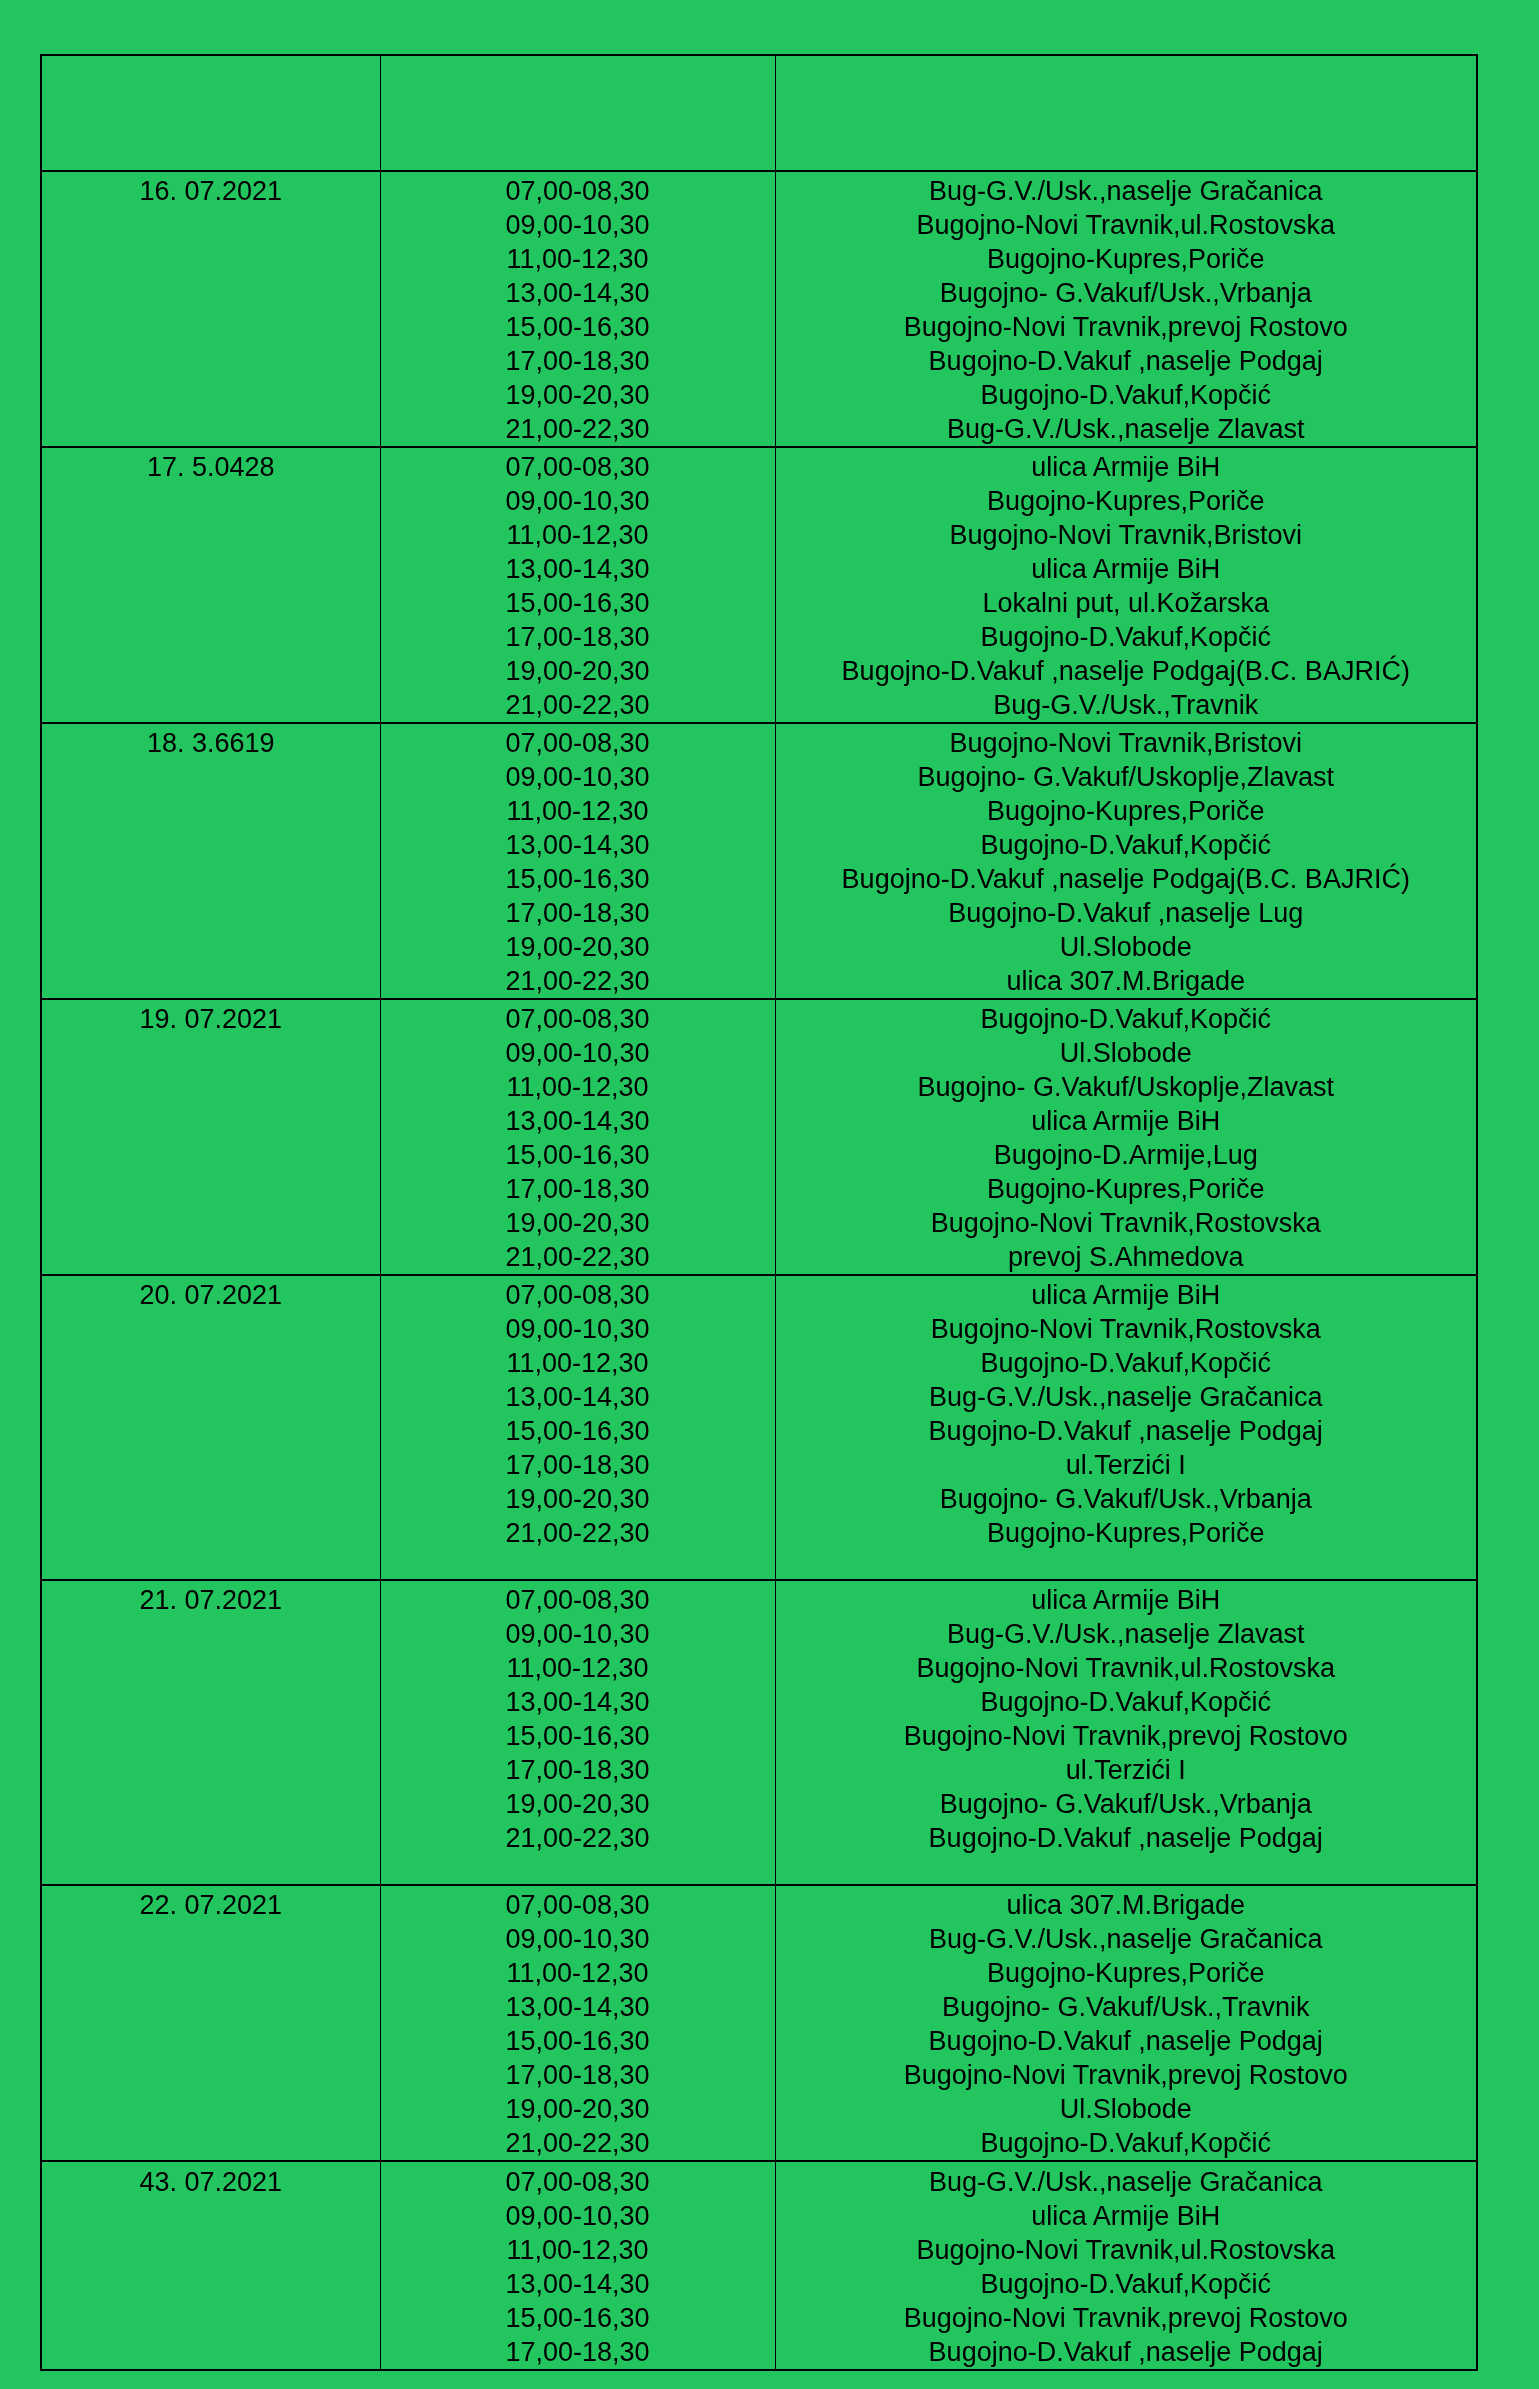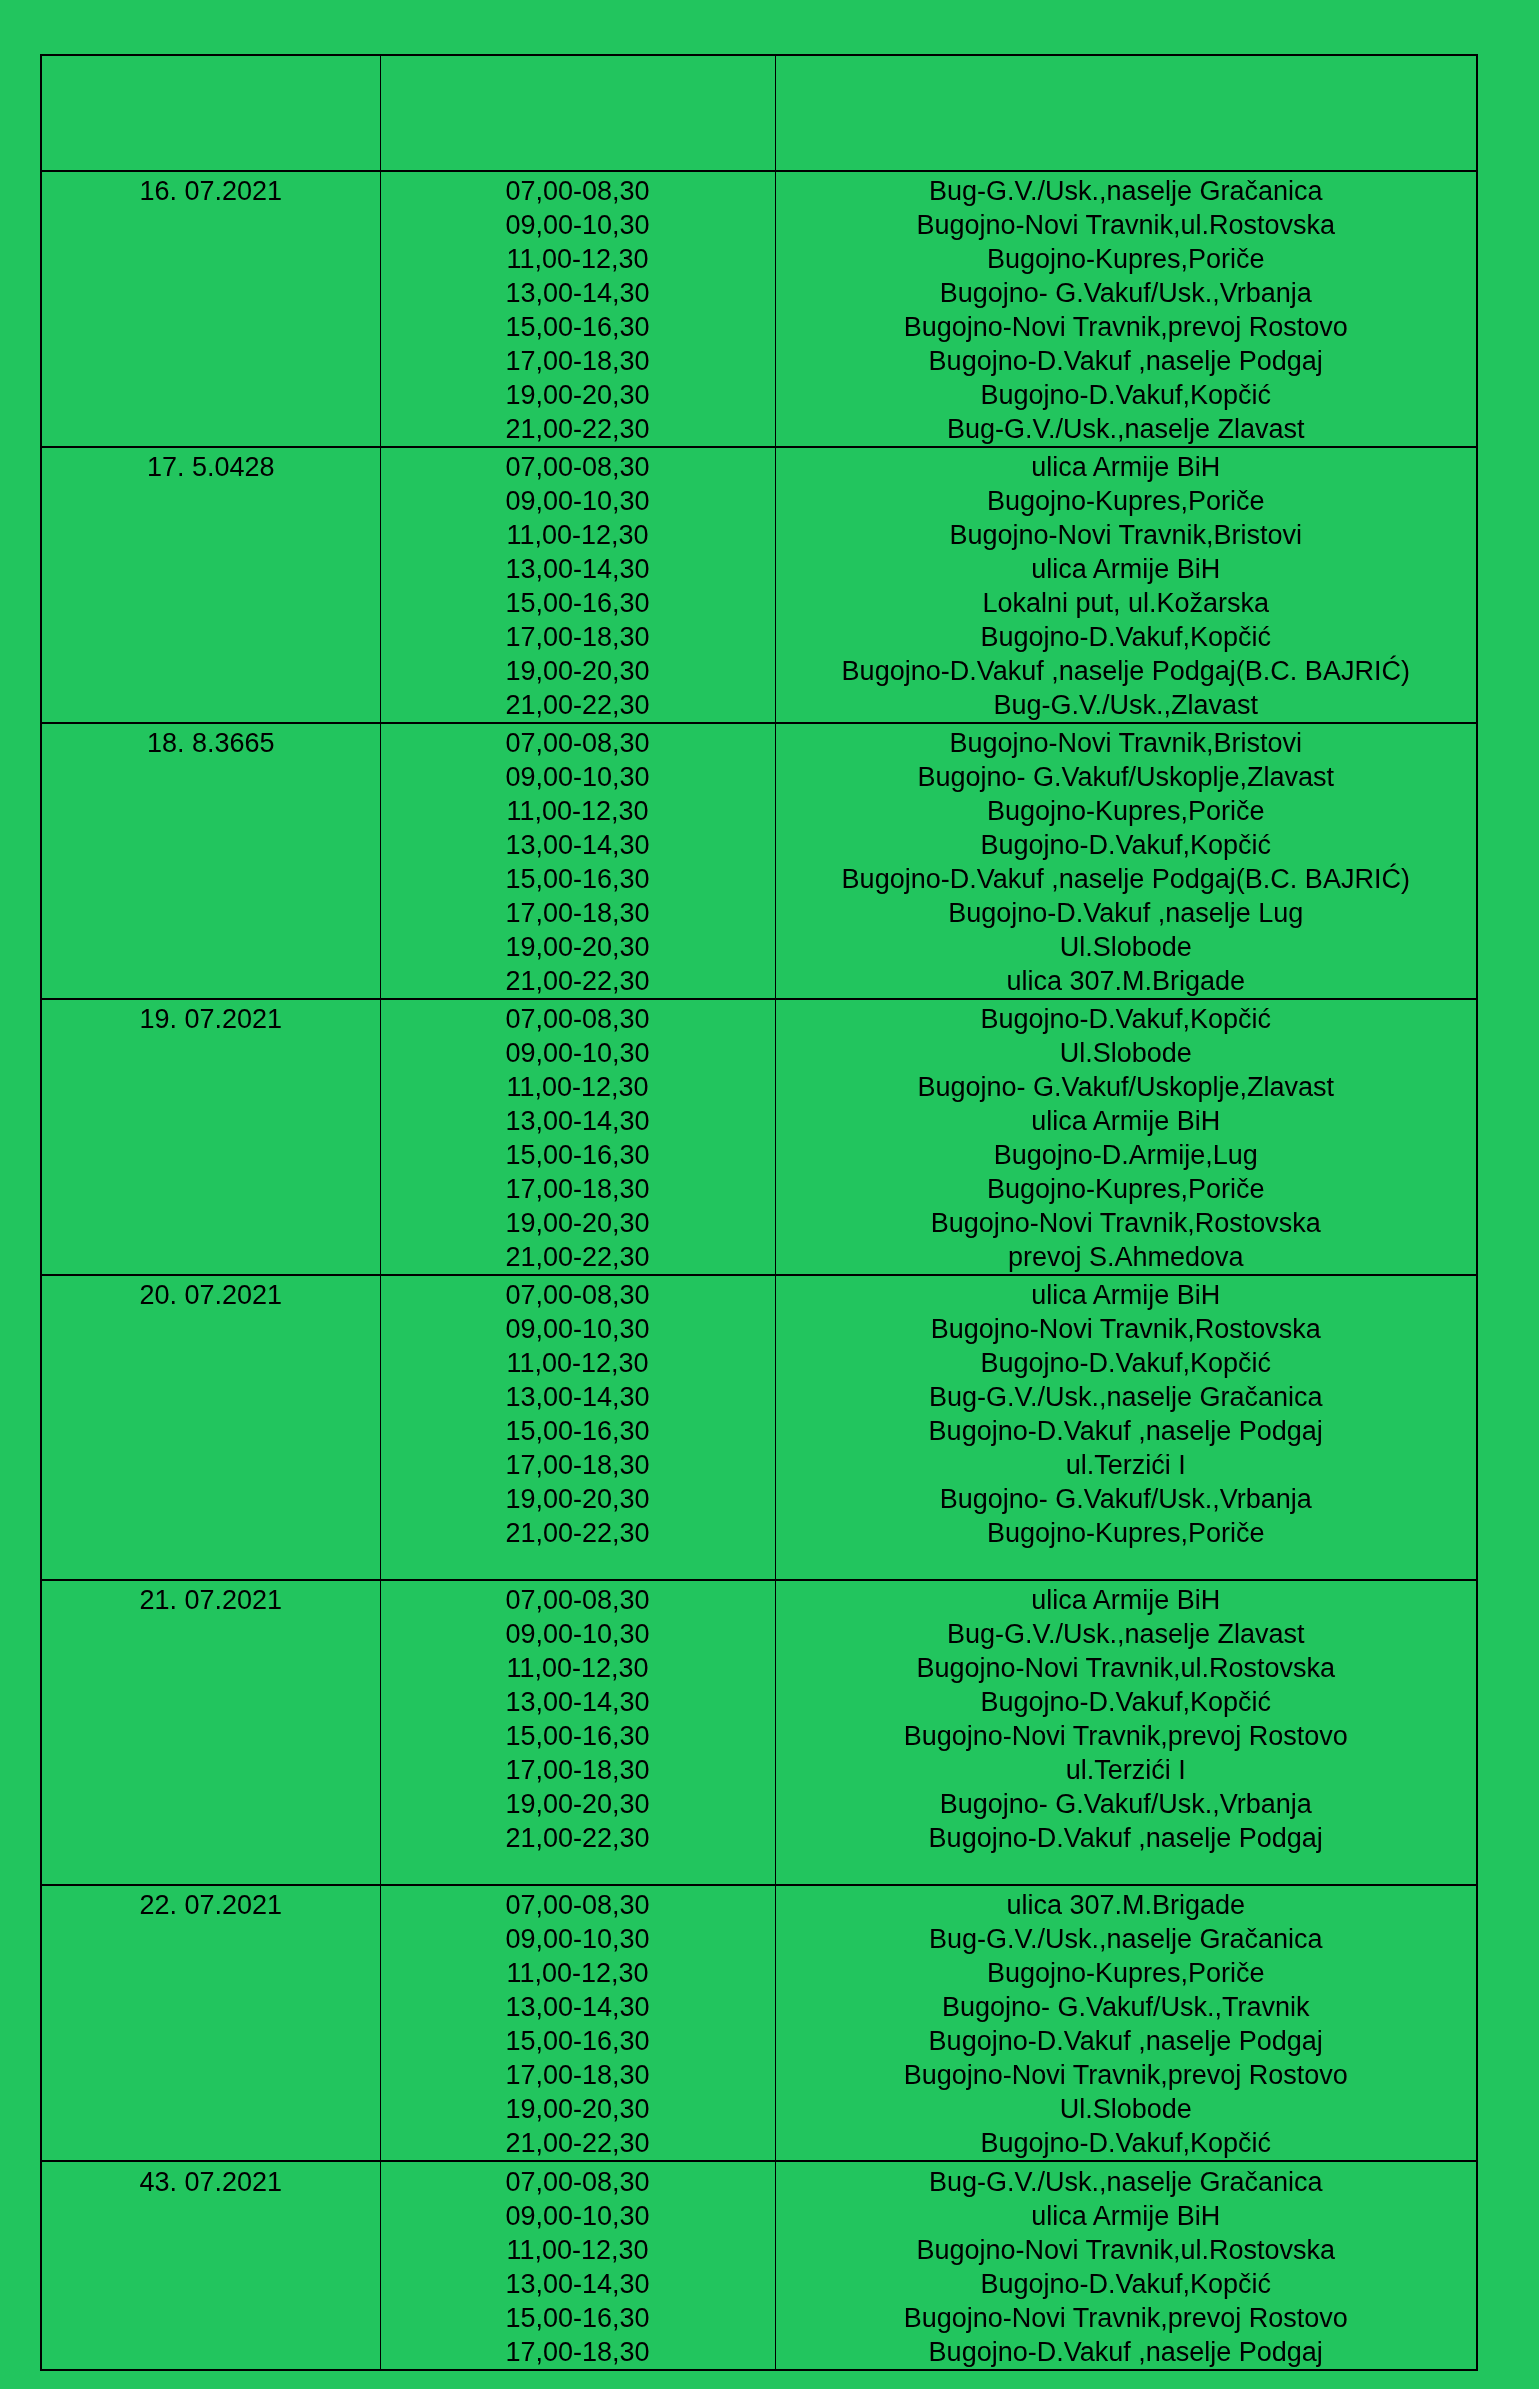--- a/index.html
+++ b/index.html
@@ -106,26 +106,26 @@
             <div class="line">21,00-22,30</div>
           </td>
           <td>
             <div class="line">ulica Armije BiH</div>
             <div class="line">Bugojno-Kupres,Poriče</div>
             <div class="line">Bugojno-Novi Travnik,Bristovi</div>
             <div class="line">ulica Armije BiH</div>
             <div class="line">Lokalni put, ul.Kožarska</div>
             <div class="line">Bugojno-D.Vakuf,Kopčić</div>
             <div class="line">Bugojno-D.Vakuf ,naselje Podgaj(B.C. BAJRIĆ)</div>
-            <div class="line">Bug-G.V./Usk.,Zlavast</div>
-          </td>
-        </tr>
-        <tr>
-          <td>
-            <div class="line">18. 8.3665</div>
+            <div class="line">Bug-G.V./Usk.,Travnik</div>
+          </td>
+        </tr>
+        <tr>
+          <td>
+            <div class="line">18. 3.6619</div>
           </td>
           <td>
             <div class="line">07,00-08,30</div>
             <div class="line">09,00-10,30</div>
             <div class="line">11,00-12,30</div>
             <div class="line">13,00-14,30</div>
             <div class="line">15,00-16,30</div>
             <div class="line">17,00-18,30</div>
             <div class="line">19,00-20,30</div>
             <div class="line">21,00-22,30</div>

